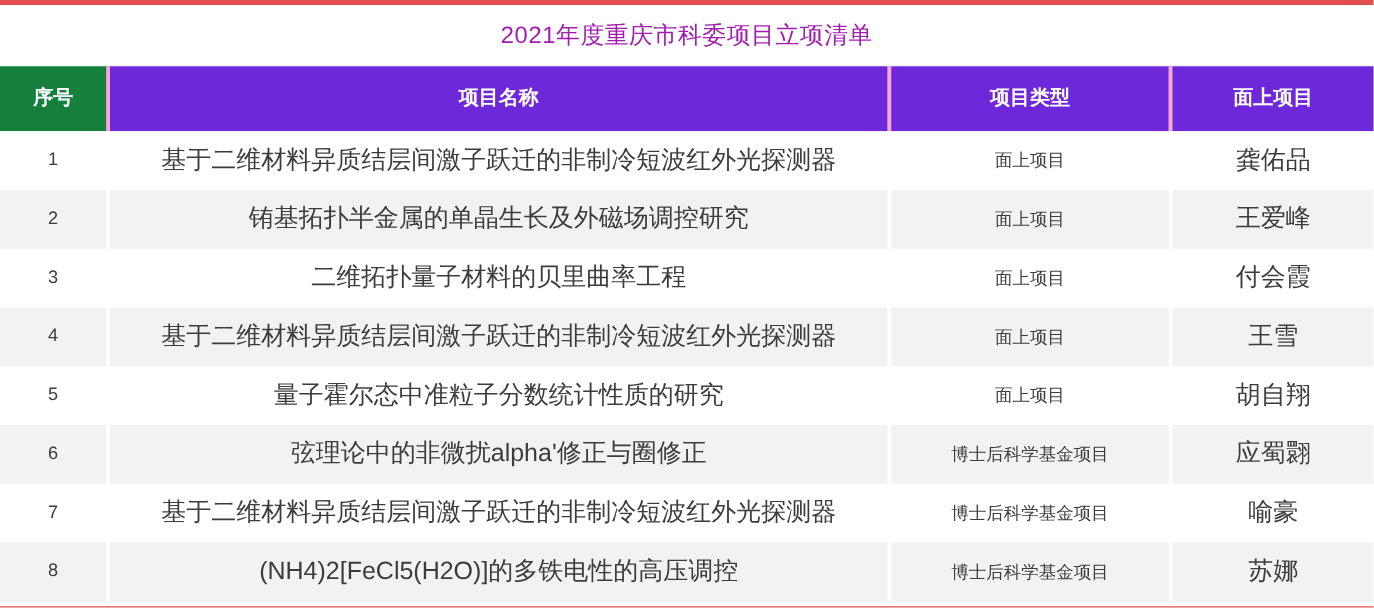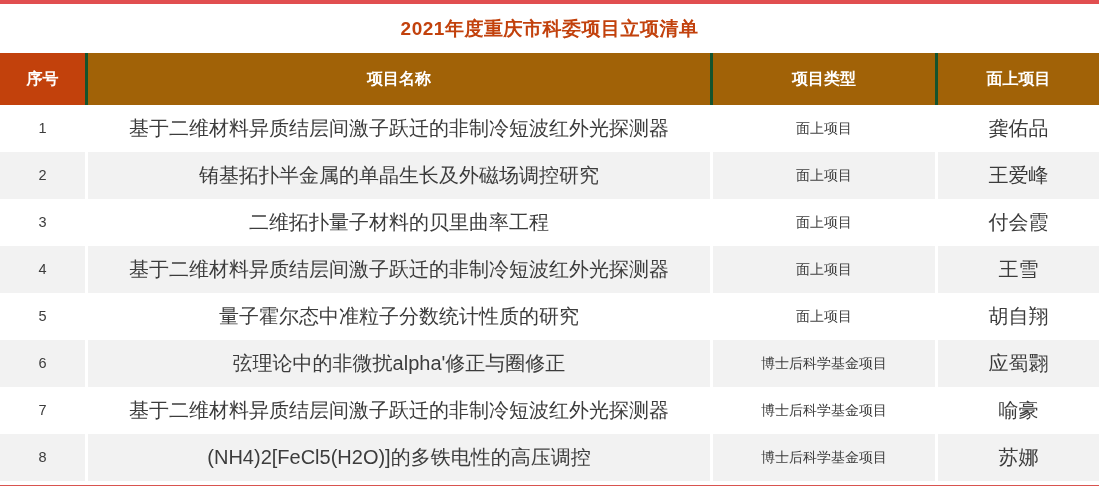--- a/index.html
+++ b/index.html
@@ -29,22 +29,22 @@
   
   .title-zone {
     height: 49px;
     display: flex;
     align-items: center;
     justify-content: center;
     background: #ffffff;
   }
   .doc-title {
     font-size: 19px;
-    font-weight: bold;
-    color: #c2410c;
+    font-weight: normal;
+    color: #a21caf;
     letter-spacing: 0.5px;
     line-height: 1;
   }
 
   
   .tbl {
     width: 1099px;
     border-collapse: separate;
     border-spacing: 0;
     table-layout: fixed;
@@ -60,25 +60,25 @@
 
   .th {
     font-size: 16px;
     font-weight: bold;
     color: #ffffff;
     text-align: center;
     vertical-align: middle;
     line-height: 1;
   }
   .th-idx {
-    background: #c2410c;
+    background: #15803d;
   }
   .th-red {
-    background: #a16207;
-    border-left: 3px solid #14532d;
+    background: #6d28d9;
+    border-left: 3px solid #f9a8d4;
   }
 
   
   .tbl tbody tr { height: 47px; }
   .tbl tbody tr.odd  td { background: #ffffff; }
   .tbl tbody tr.even td { background: #f2f2f2; }
 
   .td {
     font-size: 14.5px;
     color: #3c3c3c;

